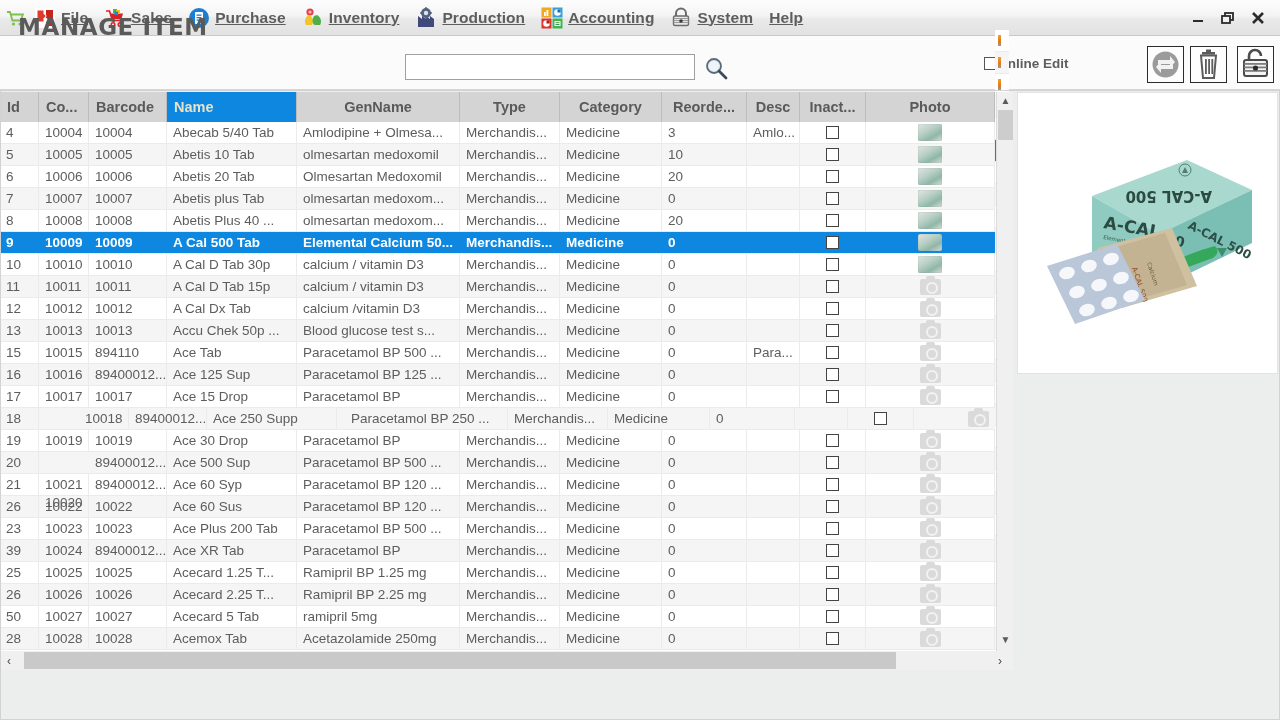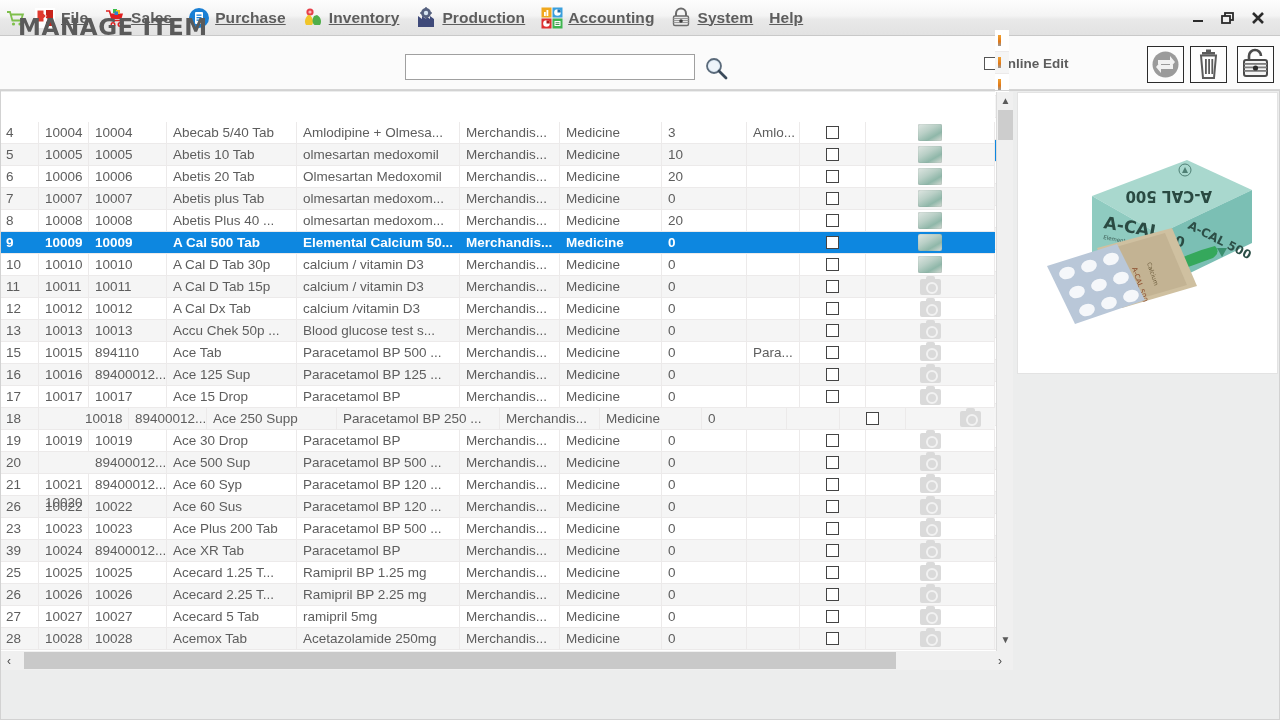--- a/index.html
+++ b/index.html
@@ -359,20 +359,33 @@
     <path d="M11 13 V9 a6 6 0 0 1 12 0" fill="none" stroke="#4b4b4b" stroke-width="2.6"></path>
     <rect x="6" y="13" width="23" height="16" rx="2" fill="#f4f4f4" stroke="#4b4b4b" stroke-width="2"></rect>
     <rect x="6" y="16" width="23" height="1.8" fill="#7d7d7d"></rect>
     <rect x="6" y="19.5" width="23" height="1.8" fill="#7d7d7d"></rect>
     <rect x="6" y="23" width="23" height="1.8" fill="#7d7d7d"></rect>
     <circle cx="17.5" cy="21" r="2.6" fill="#2b2b2b"></circle>
   </svg>
 </div>
 
 <div id="grid-wrap">
+  <div id="grid-head">
+      <div class="hcell left" style="width: 39px; flex: 0 0 39px;">Id</div>
+      <div class="hcell left" style="width: 50px; flex: 0 0 50px;">Co...</div>
+      <div class="hcell left" style="width: 78px; flex: 0 0 78px;">Barcode</div>
+      <div class="hcell sel left" style="width: 130px; flex: 0 0 130px;">Name</div>
+      <div class="hcell" style="width: 163px; flex: 0 0 163px;">GenName</div>
+      <div class="hcell" style="width: 100px; flex: 0 0 100px;">Type</div>
+      <div class="hcell" style="width: 102px; flex: 0 0 102px;">Category</div>
+      <div class="hcell" style="width: 85px; flex: 0 0 85px;">Reorde...</div>
+      <div class="hcell" style="width: 53px; flex: 0 0 53px;">Desc</div>
+      <div class="hcell" style="width: 66px; flex: 0 0 66px;">Inact...</div>
+      <div class="hcell" style="width: 129px; flex: 0 0 129px;">Photo</div>
+    </div>
   <div id="grid-body">
       <div class="row odd">
         <div class="cell" style="width: 39px; flex: 0 0 39px;">4</div>
         <div class="cell" style="width: 50px; flex: 0 0 50px;">10004</div>
         <div class="cell" style="width: 78px; flex: 0 0 78px;">10004</div>
         <div class="cell" style="width: 130px; flex: 0 0 130px;">Abecab 5/40 Tab</div>
         <div class="cell" style="width: 163px; flex: 0 0 163px;">Amlodipine + Olmesa...</div>
         <div class="cell" style="width: 100px; flex: 0 0 100px;">Merchandis...</div>
         <div class="cell" style="width: 102px; flex: 0 0 102px;">Medicine</div>
         <div class="cell" style="width: 85px; flex: 0 0 85px;">3</div>
@@ -586,21 +599,21 @@
         </div>
         <div class="cell ctr" style="width: 129px; flex: 0 0 129px;">
           <span class="cam"></span>
         </div>
       </div>
       <div class="row even">
         <div class="cell" style="width: 39px; flex: 0 0 39px;">18</div>
         <div class="cell" style="width: 50px; flex: 0 0 50px; margin-left: 40px;">10018</div>
         <div class="cell" style="width: 78px; flex: 0 0 78px;">89400012...</div>
         <div class="cell" style="width: 130px; flex: 0 0 130px;">Ace 250 Supp</div>
-        <div class="cell" style="width: 163px; flex: 0 0 163px;">Paracetamol BP 250 ...</div>
+        <div class="cell" style="width: 163px; flex: 0 0 163px; margin-left: 8px;">Paracetamol BP 250 ...</div>
         <div class="cell" style="width: 100px; flex: 0 0 100px;">Merchandis...</div>
         <div class="cell" style="width: 102px; flex: 0 0 102px;">Medicine</div>
         <div class="cell" style="width: 85px; flex: 0 0 85px;">0</div>
         <div class="cell" style="width: 53px; flex: 0 0 53px;"></div>
         <div class="cell ctr" style="width: 66px; flex: 0 0 66px;">
           <span class="chk"></span>
         </div>
         <div class="cell ctr" style="width: 129px; flex: 0 0 129px;">
           <span class="cam"></span>
         </div>
@@ -735,21 +748,21 @@
         <div class="cell" style="width: 85px; flex: 0 0 85px;">0</div>
         <div class="cell" style="width: 53px; flex: 0 0 53px;"></div>
         <div class="cell ctr" style="width: 66px; flex: 0 0 66px;">
           <span class="chk"></span>
         </div>
         <div class="cell ctr" style="width: 129px; flex: 0 0 129px;">
           <span class="cam"></span>
         </div>
       </div>
       <div class="row odd">
-        <div class="cell" style="width: 39px; flex: 0 0 39px;">27</div>
+        <div class="cell" style="width: 39px; flex: 0 0 39px;">50</div>
         <div class="cell" style="width: 50px; flex: 0 0 50px;">10027</div>
         <div class="cell" style="width: 78px; flex: 0 0 78px;">10027</div>
         <div class="cell" style="width: 130px; flex: 0 0 130px;">Acecard 5 Tab</div>
         <div class="cell" style="width: 163px; flex: 0 0 163px;">ramipril 5mg</div>
         <div class="cell" style="width: 100px; flex: 0 0 100px;">Merchandis...</div>
         <div class="cell" style="width: 102px; flex: 0 0 102px;">Medicine</div>
         <div class="cell" style="width: 85px; flex: 0 0 85px;">0</div>
         <div class="cell" style="width: 53px; flex: 0 0 53px;"></div>
         <div class="cell ctr" style="width: 66px; flex: 0 0 66px;">
           <span class="chk"></span>

